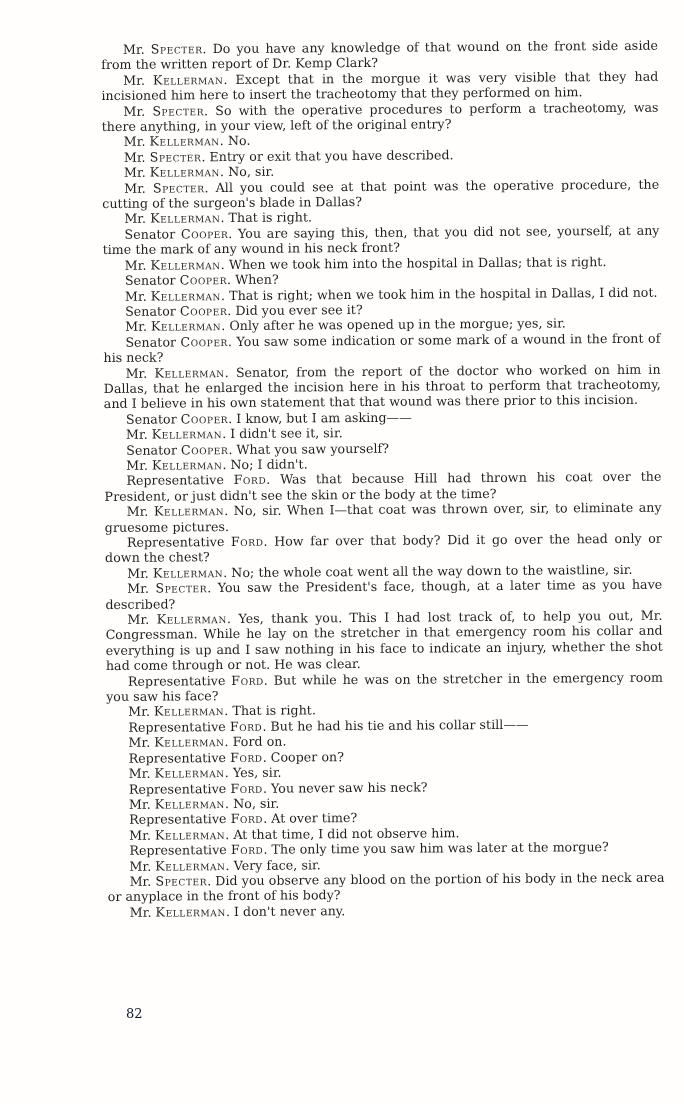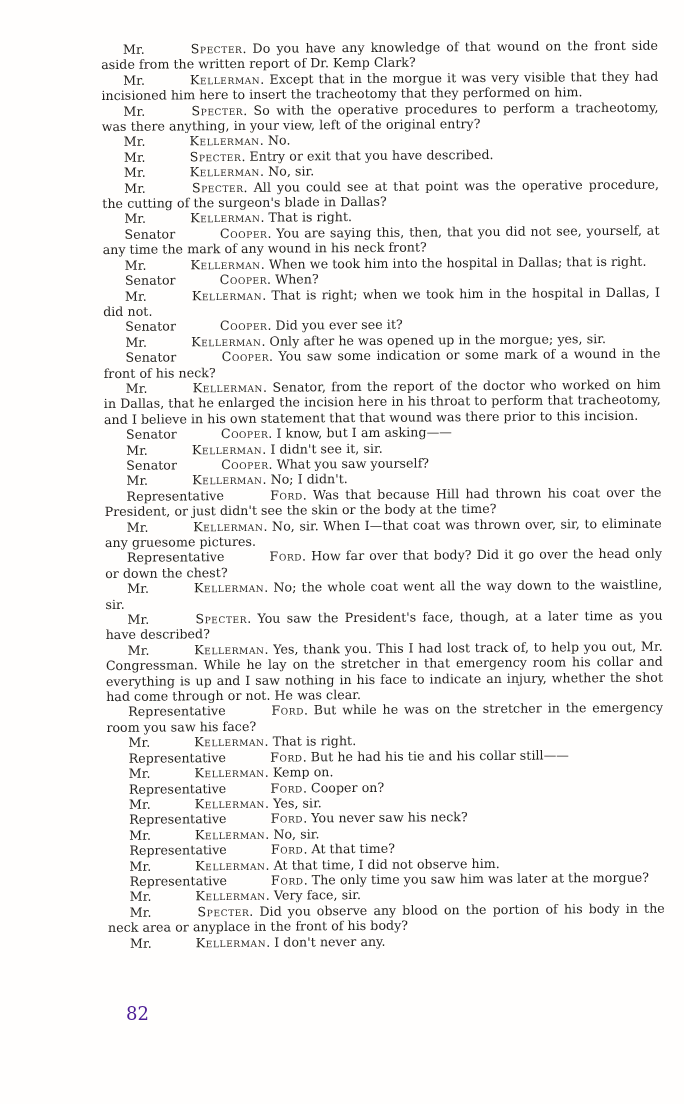--- a/index.html
+++ b/index.html
@@ -35,32 +35,31 @@
     line-height: 15.4px;
     text-align: justify;
     letter-spacing: 0.05px;
   }
   .speaker {
     white-space: nowrap;
   }
   .surname {
     font-variant: small-caps;
     letter-spacing: 0.6px;
-    margin-left: 40px;
   }
   .utterance {
     
   }
   .page-number {
     position: absolute;
     left: 126px;
     top: 1006px;
-    font-size: 18px;
+    font-size: 13px;
     line-height: 16px;
-    color: #4c1d95;
+    color: #0f172a;
   }
 </style>
 </head>
 <body>
 
 <div class="page">
   <div class="text-block" id="transcript">
   <p class="para"><span class="speaker"><span class="title">Mr.</span> <span class="surname">Specter</span>.</span> <span class="utterance">Do you have any knowledge of that wound on the front side aside from the written report of Dr. Kemp Clark?</span></p>
 
   <p class="para"><span class="speaker"><span class="title">Mr.</span> <span class="surname">Kellerman</span>.</span> <span class="utterance">Except that in the morgue it was very visible that they had incisioned him here to insert the tracheotomy that they performed on him.</span></p>
@@ -112,31 +111,31 @@
   <p class="para"><span class="speaker"><span class="title">Mr.</span> <span class="surname">Specter</span>.</span> <span class="utterance">You saw the President's face, though, at a later time as you have described?</span></p>
 
   <p class="para"><span class="speaker"><span class="title">Mr.</span> <span class="surname">Kellerman</span>.</span> <span class="utterance">Yes, thank you.  This I had lost track of, to help you out, Mr. Congressman.  While he lay on the stretcher in that emergency room his collar and everything is up and I saw nothing in his face to indicate an injury, whether the shot had come through or not.   He was clear.</span></p>
 
   <p class="para"><span class="speaker"><span class="title">Representative</span> <span class="surname">Ford</span>.</span> <span class="utterance">But while he was on the stretcher in the emergency room you saw his face?</span></p>
 
   <p class="para"><span class="speaker"><span class="title">Mr.</span> <span class="surname">Kellerman</span>.</span> <span class="utterance">That is right.</span></p>
 
   <p class="para"><span class="speaker"><span class="title">Representative</span> <span class="surname">Ford</span>.</span> <span class="utterance">But he had his tie and his collar still——</span></p>
 
-  <p class="para"><span class="speaker"><span class="title">Mr.</span> <span class="surname">Kellerman</span>.</span> <span class="utterance">Kemp on.</span></p>
+  <p class="para"><span class="speaker"><span class="title">Mr.</span> <span class="surname">Kellerman</span>.</span> <span class="utterance">Ford on.</span></p>
 
   <p class="para"><span class="speaker"><span class="title">Representative</span> <span class="surname">Ford</span>.</span> <span class="utterance">Cooper on?</span></p>
 
   <p class="para"><span class="speaker"><span class="title">Mr.</span> <span class="surname">Kellerman</span>.</span> <span class="utterance">Yes, sir.</span></p>
 
   <p class="para"><span class="speaker"><span class="title">Representative</span> <span class="surname">Ford</span>.</span> <span class="utterance">You never saw his neck?</span></p>
 
   <p class="para"><span class="speaker"><span class="title">Mr.</span> <span class="surname">Kellerman</span>.</span> <span class="utterance">No, sir.</span></p>
 
-  <p class="para"><span class="speaker"><span class="title">Representative</span> <span class="surname">Ford</span>.</span> <span class="utterance">At that time?</span></p>
+  <p class="para"><span class="speaker"><span class="title">Representative</span> <span class="surname">Ford</span>.</span> <span class="utterance">At over time?</span></p>
 
   <p class="para"><span class="speaker"><span class="title">Mr.</span> <span class="surname">Kellerman</span>.</span> <span class="utterance">At that time, I did not observe him.</span></p>
 
   <p class="para"><span class="speaker"><span class="title">Representative</span> <span class="surname">Ford</span>.</span> <span class="utterance">The only time you saw him was later at the morgue?</span></p>
 
   <p class="para"><span class="speaker"><span class="title">Mr.</span> <span class="surname">Kellerman</span>.</span> <span class="utterance">Very face, sir.</span></p>
 
   <p class="para"><span class="speaker"><span class="title">Mr.</span> <span class="surname">Specter</span>.</span> <span class="utterance">Did you observe any blood on the portion of his body in the neck area or anyplace in the front of his body?</span></p>
 
   <p class="para"><span class="speaker"><span class="title">Mr.</span> <span class="surname">Kellerman</span>.</span> <span class="utterance">I don't never any.</span></p>

